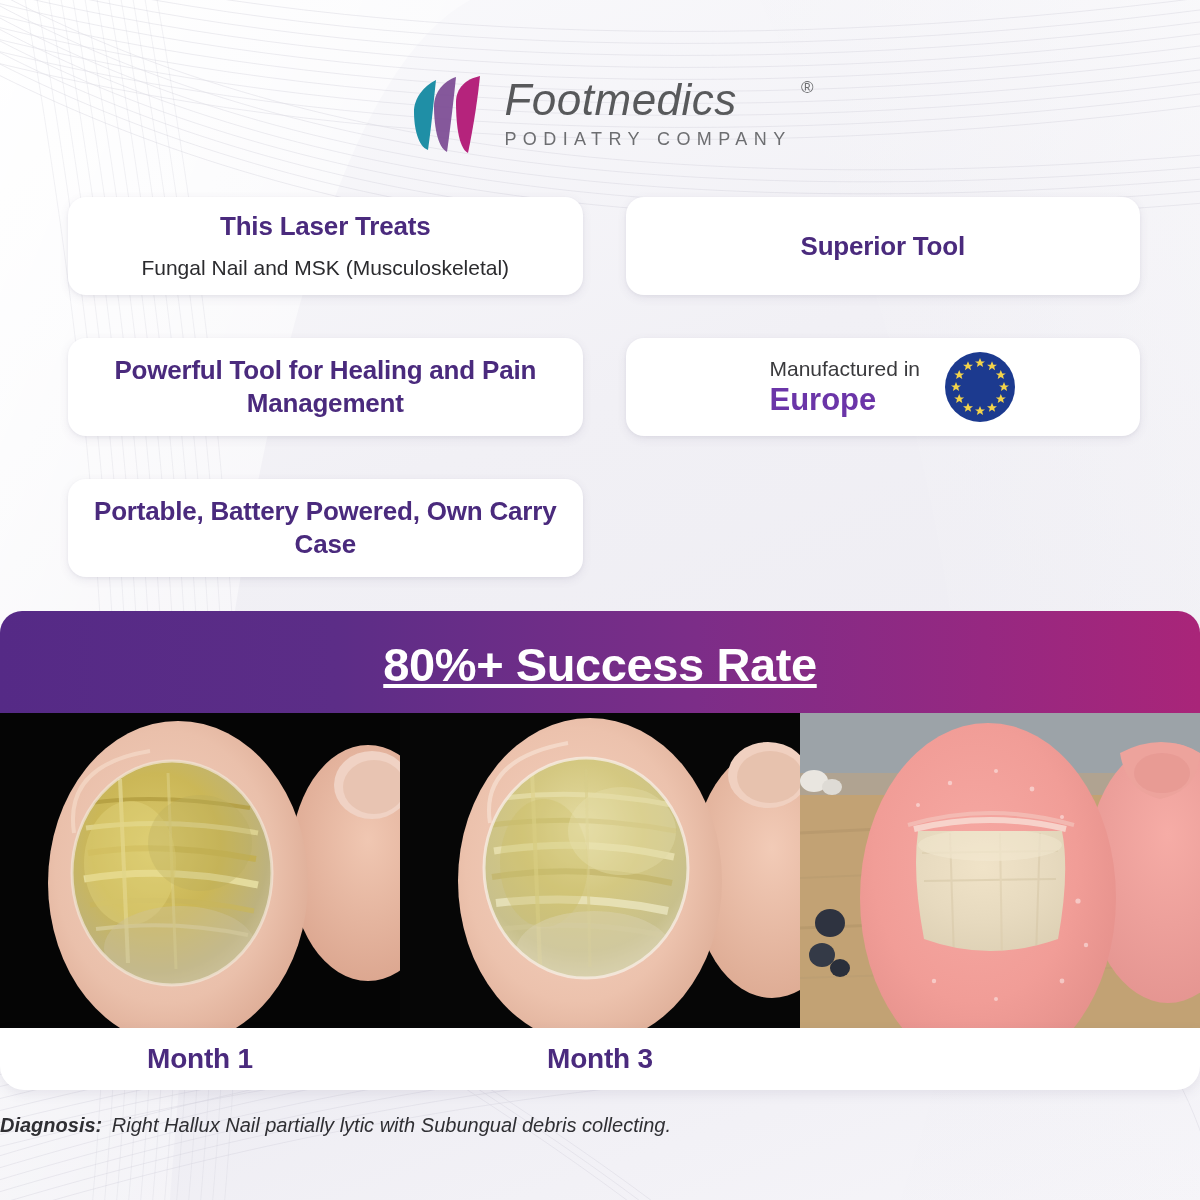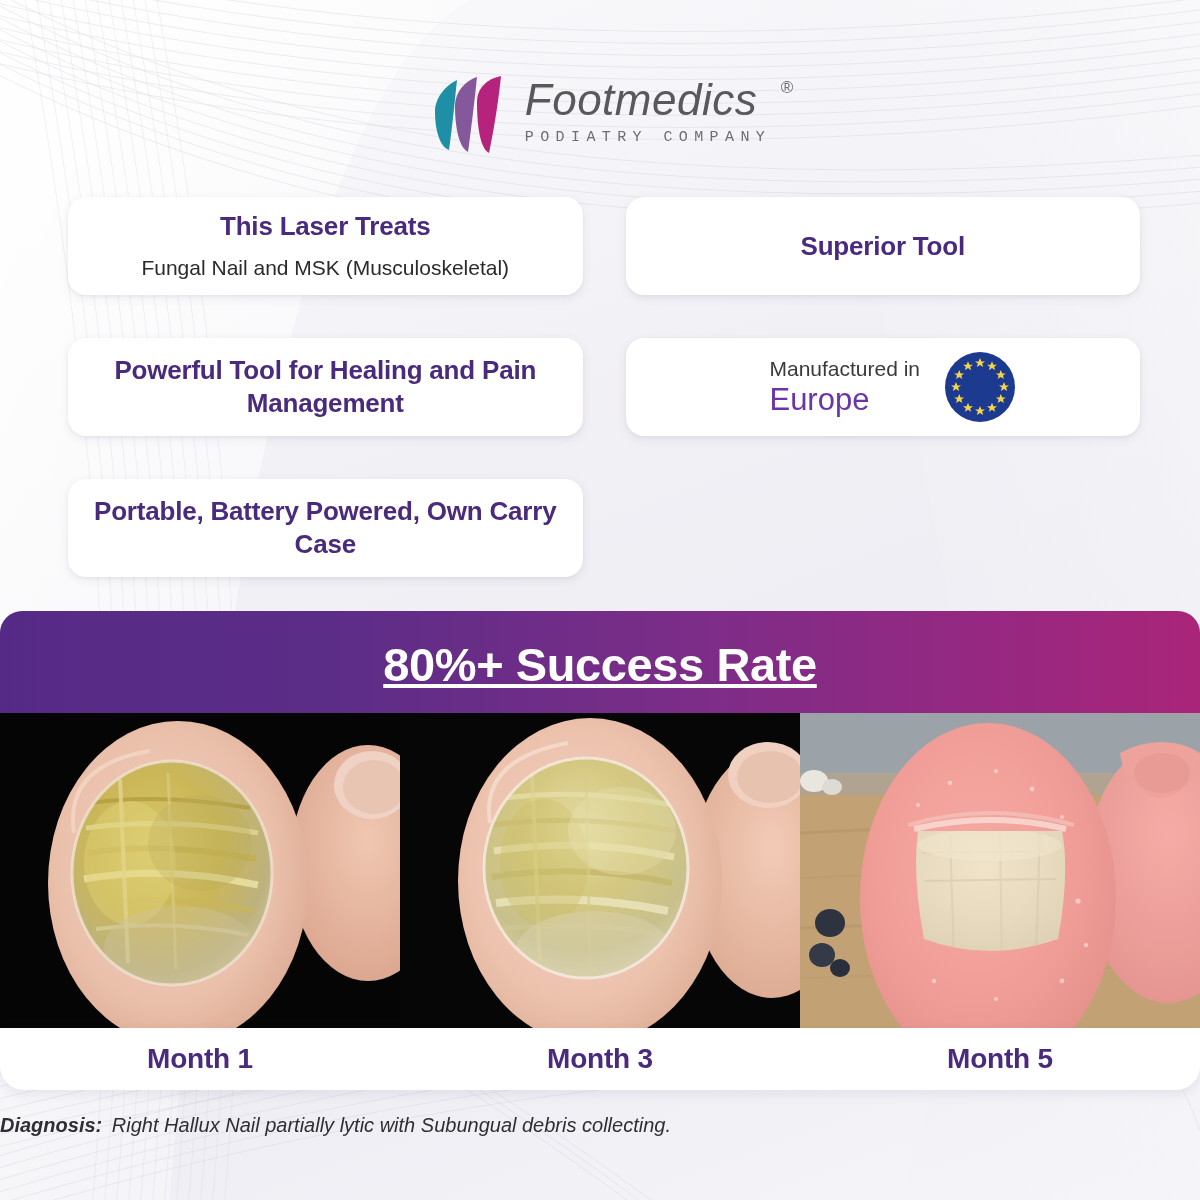--- a/index.html
+++ b/index.html
@@ -61,27 +61,26 @@
   .logo-reg {
     position: absolute;
     top: 2px;
     right: -20px;
     font-size: 17px;
     color: #6d6e71;
     font-style: normal;
   }
   .logo-sub {
     margin-top: 7px;
-    font-size: 15px;
+    font-size: 18px;
     color: #6d6e71;
     letter-spacing: 6.4px;
     text-align: left;
     padding-right: 2px;
     white-space: nowrap;
-    font-family: Liberation Mono, monospace;
   }
 
   
   .cards {
     position: absolute;
     top: 197px;
     left: 68px;
     width: 1072px;
     display: grid;
     grid-template-columns: 1fr 1fr;
@@ -127,21 +126,21 @@
   }
   .euro-txt { text-align: left; }
   .euro-line1 {
     font-size: 21px;
     font-weight: 400;
     color: #3a3a3d;
     line-height: 1.15;
   }
   .euro-line2 {
     font-size: 31px;
-    font-weight: 400;
+    font-weight: 700;
     color: #6b35a8;
     line-height: 1.1;
     margin-top: 1px;
   }
   .eu-flag { width: 72px; height: 72px; flex: none; }
 
   
   .banner {
     position: absolute;
     top: 611px;
@@ -563,21 +562,20 @@
             <circle cx="134" cy="268" r="2.2"></circle>
         </g>
       </svg>
     </div>
 
   </div>
 
   <div class="month-bar">
     <div class="month-cell">Month 1</div>
     <div class="month-cell">Month 3</div>
-    <div class="month-cell">Month 5</div>
   </div>
 
   <div class="diagnosis">
     <span class="dx-label">Diagnosis:</span>
     <span class="dx-body">Right Hallux Nail partially lytic with Subungual debris collecting.</span>
   </div>
 
 </div>
 
 </body></html>

